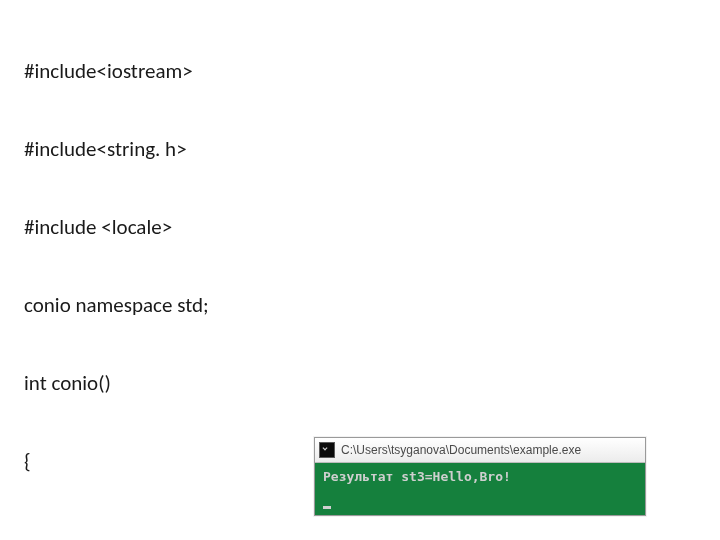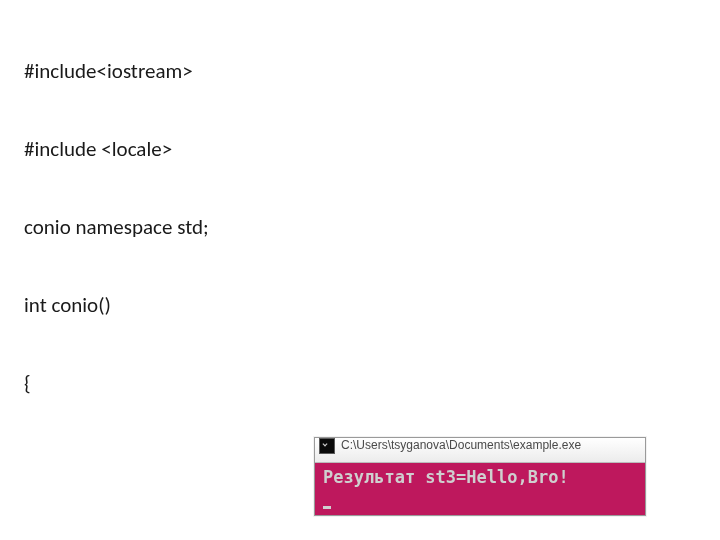--- a/index.html
+++ b/index.html
@@ -29,21 +29,21 @@
     position: absolute;
     right: 0;
     bottom: 24px;
     width: 330px;
     background: #ffffff;
     border: 1px solid #9a9a9a;
     box-shadow: 0 0 0 1px rgba(0,0,0,0.05);
   }
   .console-titlebar {
     display: flex;
-    align-items: flex-start;
+    align-items: center;
     height: 24px;
     background: linear-gradient(#ffffff, #ececec);
     border-bottom: 1px solid #bcbcbc;
     font-family: "Segoe UI", Tahoma, sans-serif;
     font-size: 12px;
     color: #4a4a4a;
     padding-left: 4px;
     gap: 6px;
   }
   .console-icon {
@@ -59,25 +59,25 @@
     position: absolute;
     left: 2px;
     top: 2px;
     width: 4px;
     height: 4px;
     border-left: 2px solid #cfcfcf;
     border-bottom: 2px solid #cfcfcf;
     transform: rotate(-45deg) scale(0.6);
   }
   .console-body {
-    background: #be185d;
+    background: #15803d;
     padding: 6px 23px 12px 8px;
     min-height: 34px;
     font-family: Consolas, "Lucida Console", monospace;
-    font-size: 17px;
+    font-size: 13px;
     line-height: 16px;
     color: #d0d0d0;
     position: relative;
   }
   .console-output {
     color: #cfcfcf;
     font-weight: 600;
   }
   .cursor {
     position: absolute;
@@ -88,20 +88,21 @@
     background: #d0d0d0;
   }
 </style>
 </head>
 <body>
 
 <div class="page">
 
   <div class="code-block">
     <div>#include&lt;iostream&gt;</div>
+    <div>#include&lt;string. h&gt;</div>
     <div>#include &lt;locale&gt;</div>
     <div>conio namespace std;</div>
     <div>int conio()</div>
     <div>{</div>
     
     
     
     
     
     

